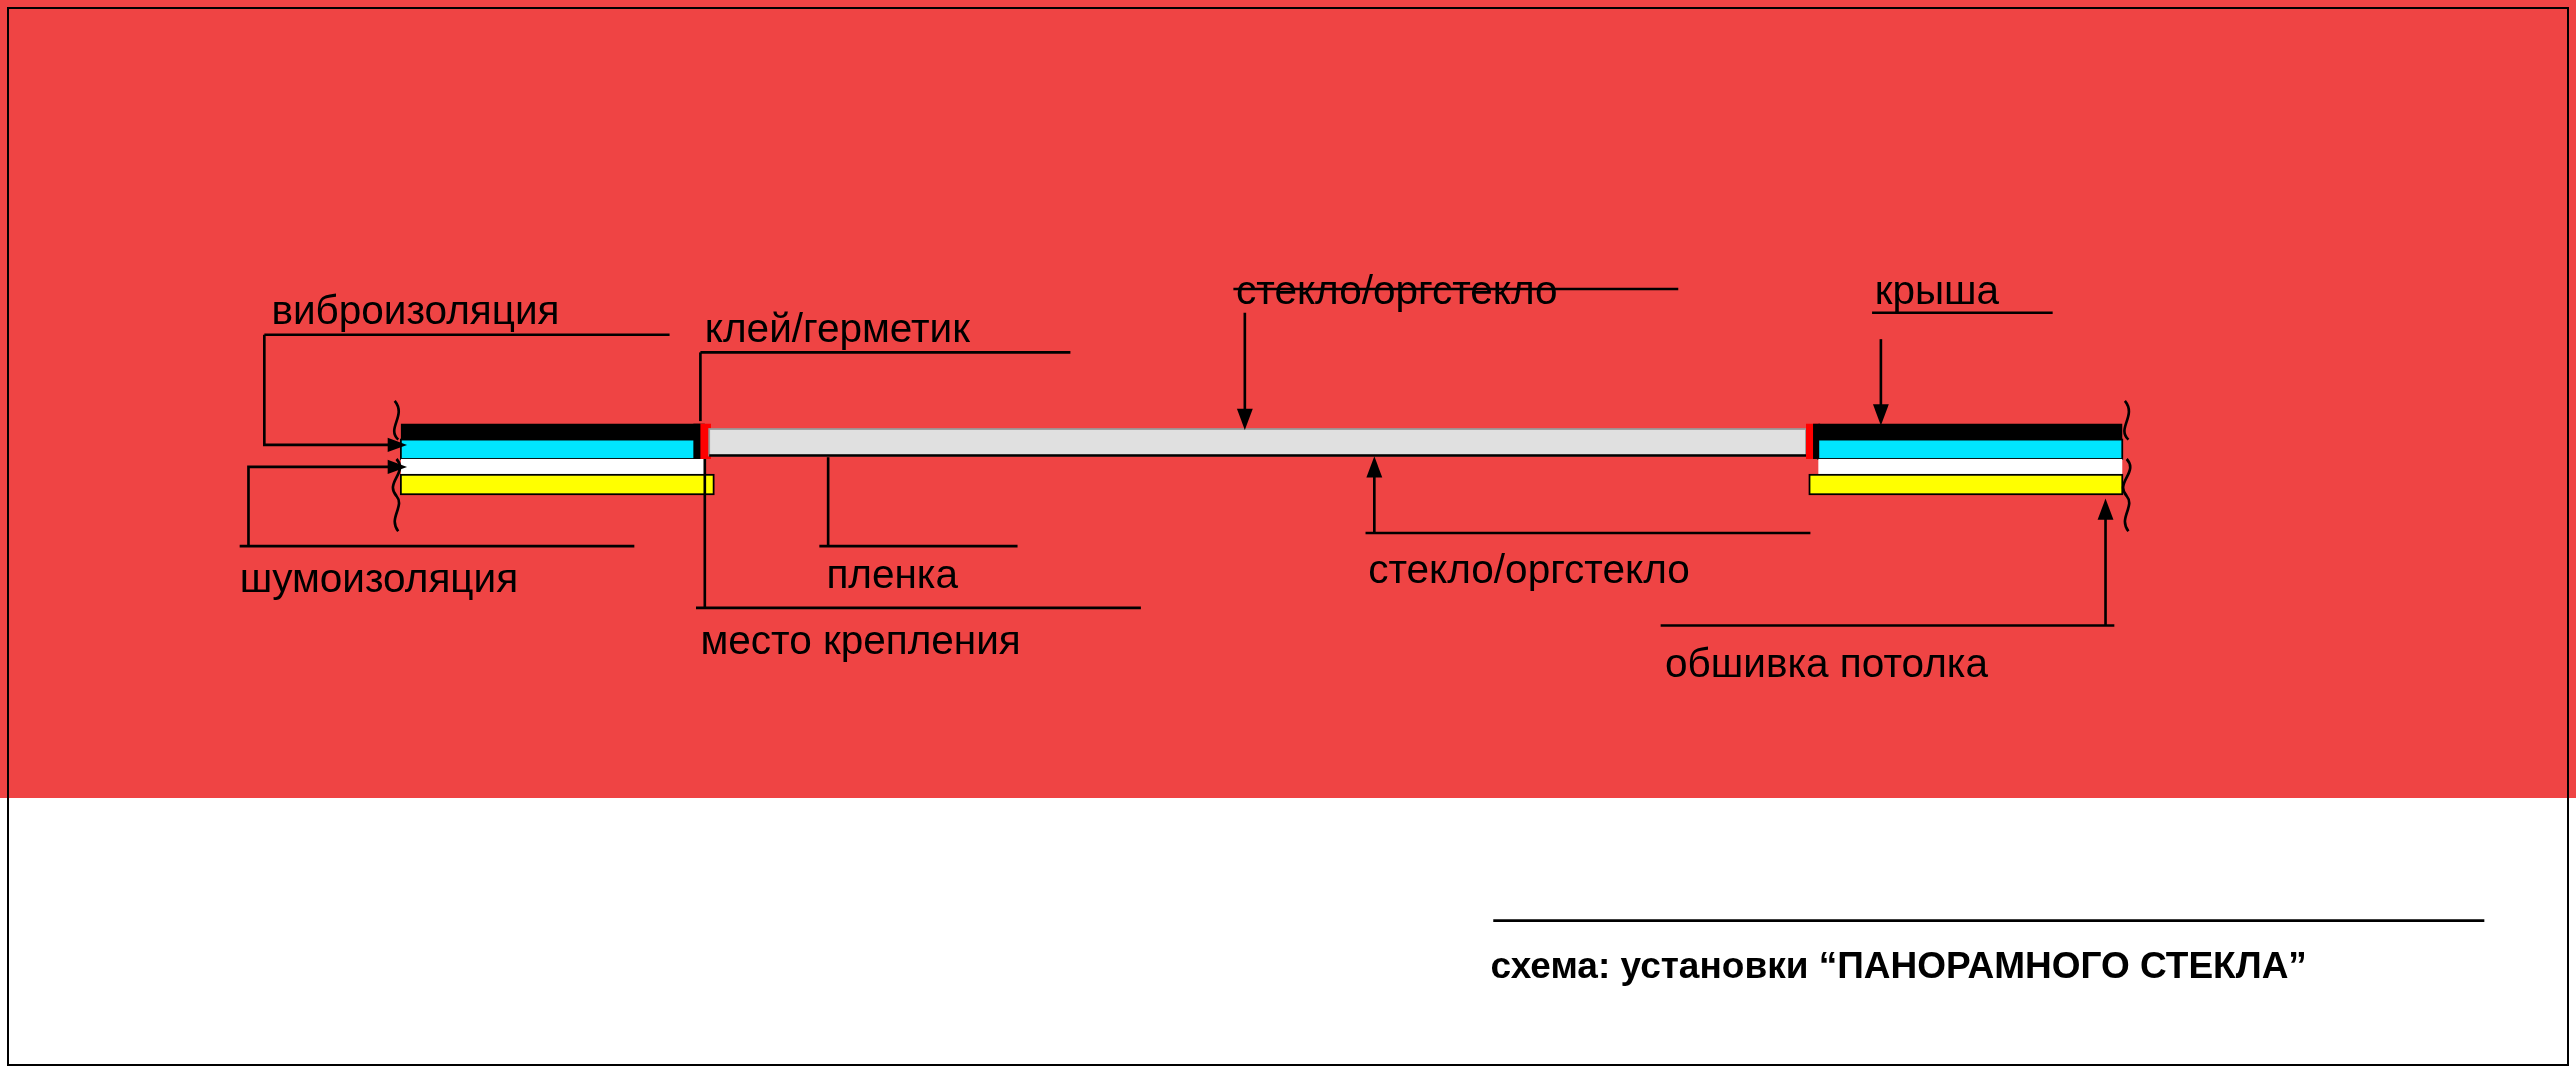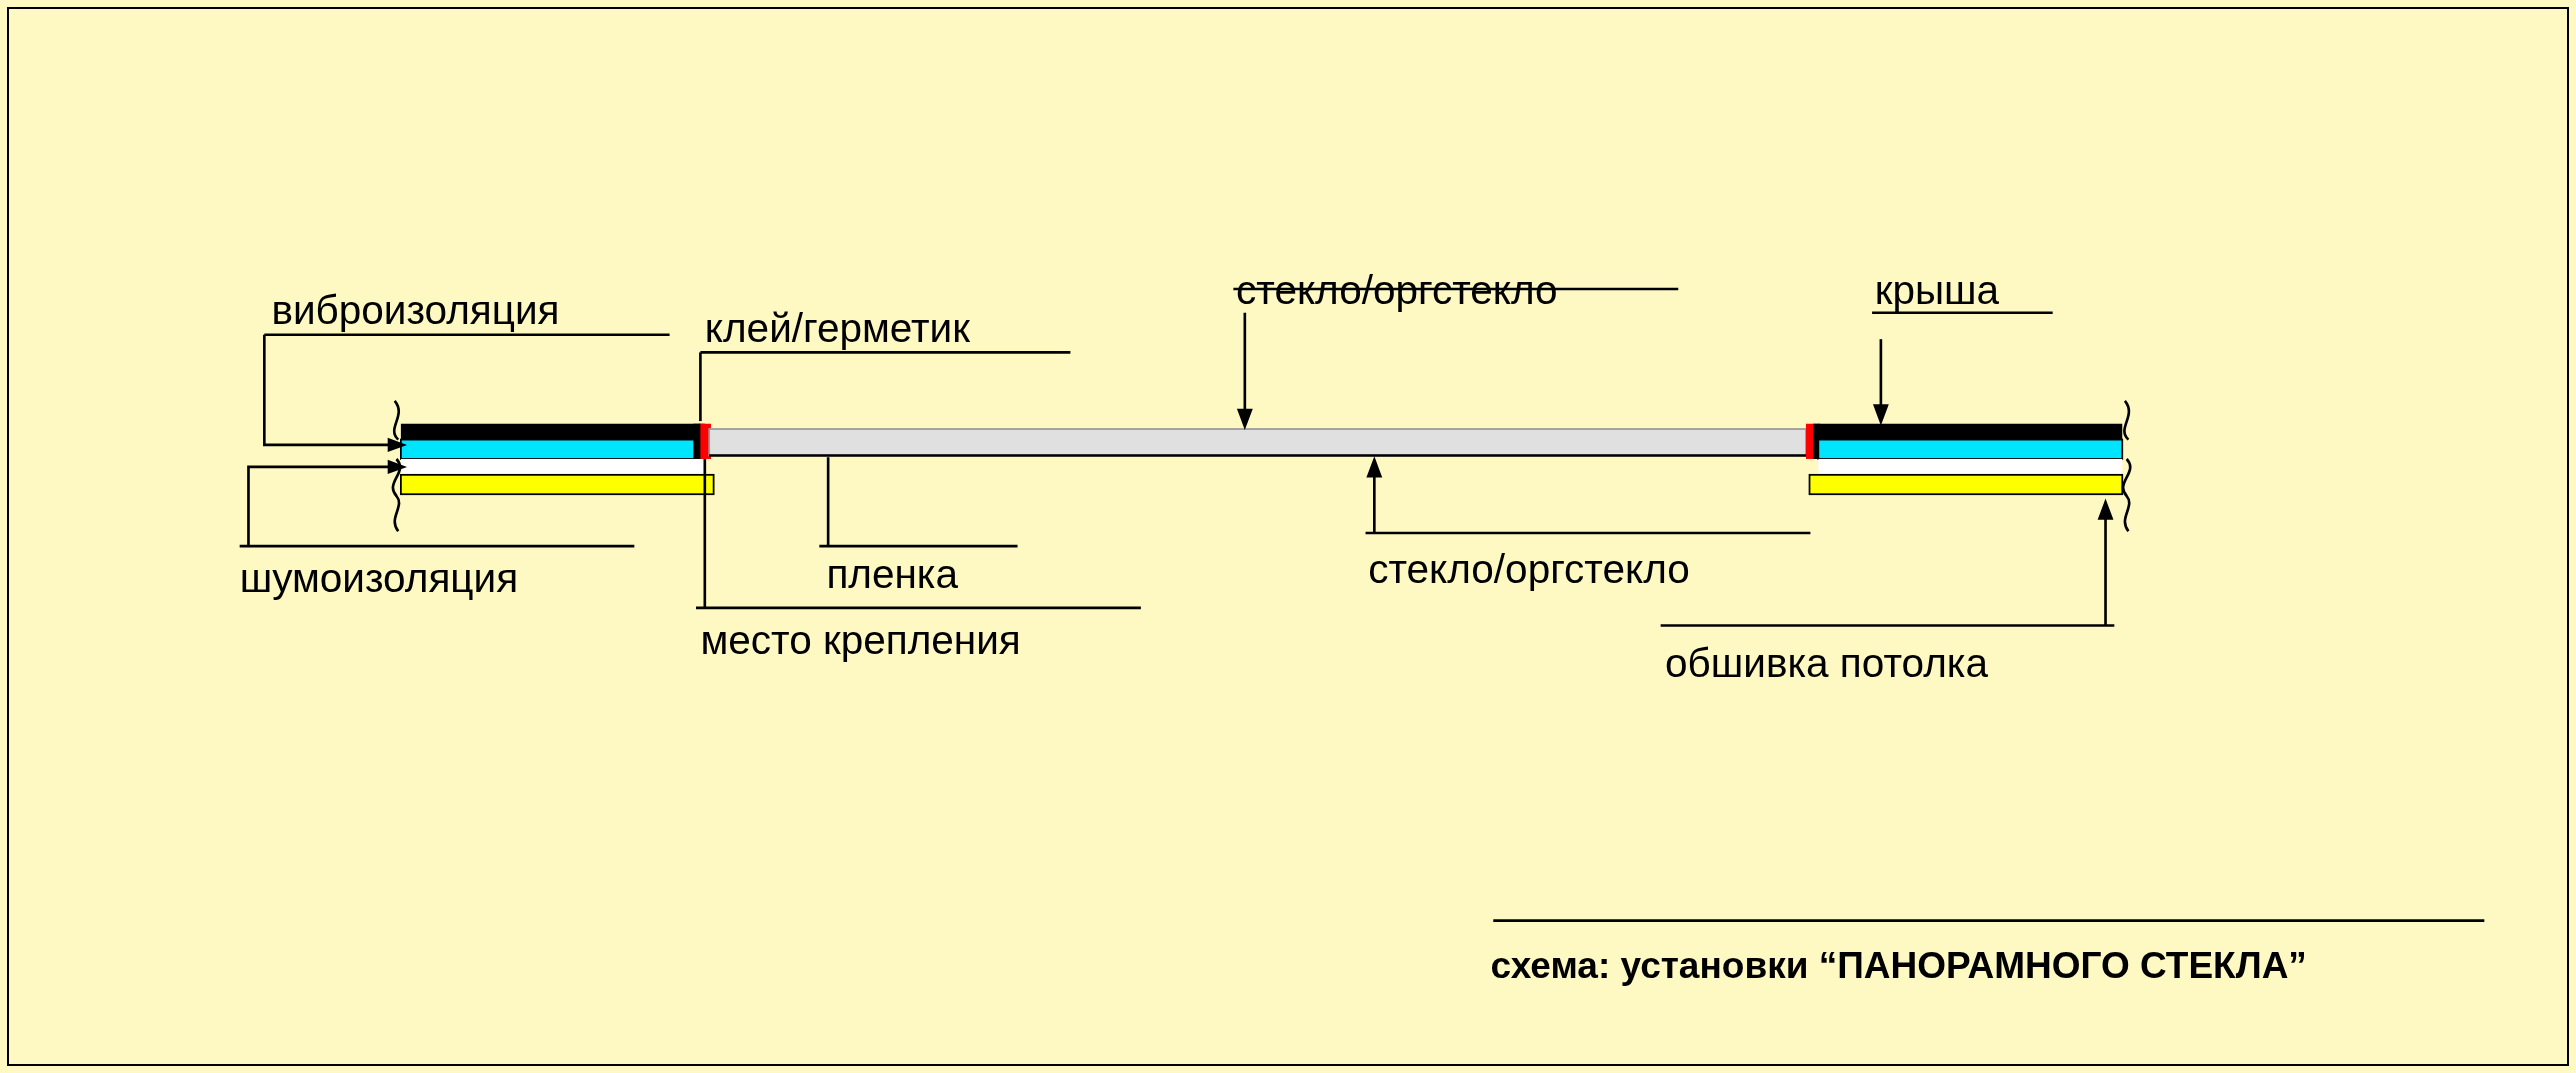--- a/index.html
+++ b/index.html
@@ -9,22 +9,22 @@
   }
   body {
     width: 2576px;
     height: 1073px;
     font-family: "Liberation Sans", sans-serif;
     overflow: hidden;
   }
   #stage {
     position: relative;
     width: 2576px;
-    height: 1073px;
-    background: #fef9c3;
+    height: 798px;
+    background: #ef4444;
     box-sizing: border-box;
   }
   #frame {
     position: absolute;
     left: 7px;
     top: 7px;
     width: 2562px;
     height: 1059px;
     border: 2.6px solid #000000;
     box-sizing: border-box;

